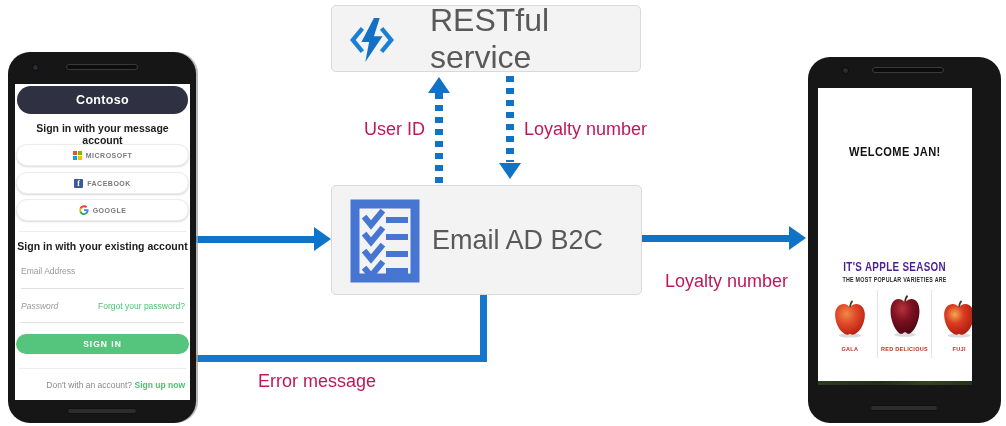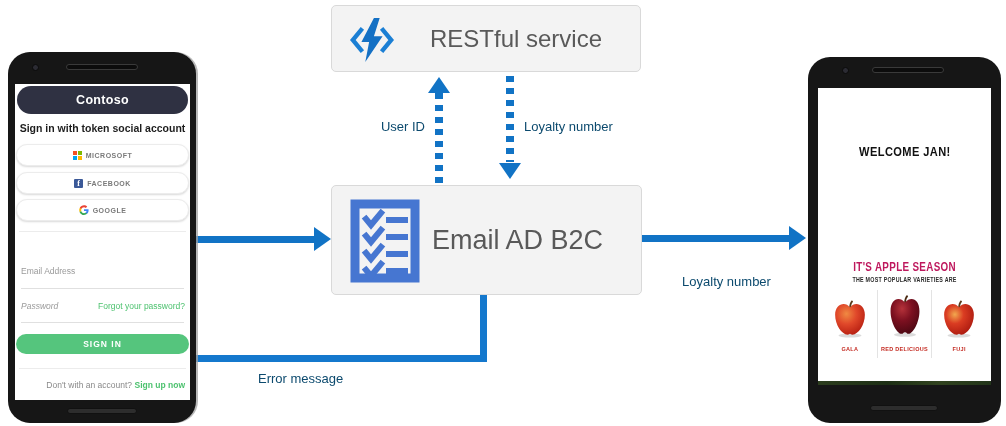--- a/index.html
+++ b/index.html
@@ -32,21 +32,21 @@
     position: absolute; width: 0; height: 0;
     border-left: 11px solid transparent; border-right: 11px solid transparent;
     border-bottom: 16px solid #1173c5;
   }
   .head-down {
     position: absolute; width: 0; height: 0;
     border-left: 11px solid transparent; border-right: 11px solid transparent;
     border-top: 16px solid #1173c5;
   }
   .err-line { position: absolute; background: #1478cd; }
-  .flow-label { position: absolute; color: #0c4a6e; font-size: 13px; }
+  .flow-label { position: absolute; color: #be185d; font-size: 18px; }
 
   
   .phone {
     position: absolute; background: #161616; border-radius: 22px;
   }
   .phone.left { box-shadow: 2px 0 0 rgba(160,160,160,.75); }
   .cam-dot {
     position: absolute; width: 7px; height: 7px; border-radius: 50%;
     background: #2b2b33; border: 1px solid #0a0a0a;
   }
@@ -104,21 +104,21 @@
   }
   .rp-btn {
     position: absolute; left: 17px; width: 150px; height: 23px; border-radius: 12px;
     color: #fff; font-size: 8.5px; font-weight: bold; letter-spacing: .8px; word-spacing: 3px;
     display: flex; align-items: center; justify-content: center;
   }
   .rp-btn.light { background: #8fc79b; }
   .rp-btn.dark { background: #16491f; }
   .season-h {
     position: absolute; left: 0; right: 0; text-align: center;
-    font-size: 12px; font-weight: bold; color: #be185d; letter-spacing: .4px;
+    font-size: 12px; font-weight: bold; color: #4c1d95; letter-spacing: .4px;
   }
   .season-sub {
     position: absolute; left: 0; right: 0; text-align: center;
     font-size: 6.5px; font-weight: bold; color: #2b2b2b; letter-spacing: .3px;
   }
   .apple-row { position: absolute; display: flex; }
   .apple-cell {
     flex: 1; display: flex; flex-direction: column; align-items: center;
     justify-content: flex-end; padding-bottom: 6px;
   }
@@ -135,21 +135,21 @@
 <div class="canvas">
 
   <div class="svc-box" style="left:331px; top:5px; width:310px; height:67px;">
     <span class="abs" style="left:16px; top:10px;">
       <svg width="48" height="48" viewBox="0 0 50 50">
         <polyline points="15,13 5,25 15,37" fill="none" stroke="#1b7fd4" stroke-width="4.5"></polyline>
         <polyline points="35,13 45,25 35,37" fill="none" stroke="#1b7fd4" stroke-width="4.5"></polyline>
         <polygon points="27,2 14,27 22,27 18,48 36,21 27,21 33,2" fill="#1470c4"></polygon>
       </svg>
     </span>
-    <span class="svc-label" style="margin-left:98px; font-size:24px;">RESTful service</span>
+    <span class="svc-label" style="margin-left:98px; font-size:32px;">RESTful service</span>
   </div>
 
   <div class="svc-box" style="left:331px; top:185px; width:311px; height:110px;">
     <span class="abs" style="left:18px; top:13px;">
       <svg width="70" height="84" viewBox="0 0 70 84">
         <rect x="5" y="5" width="60" height="74" fill="#f3f3f3" stroke="#4676d1" stroke-width="9"></rect>
         <g stroke="#4676d1" stroke-width="6" fill="none" stroke-linecap="square">
           <path d="M16 20 l5 6 l10 -12"></path>
             <line x1="39" y1="21" x2="55" y2="21"></line>
           <path d="M16 37 l5 6 l10 -12"></path>
@@ -199,21 +199,21 @@
     <div class="cam-dot" style="left:24px; top:12px;"></div>
     <div class="speaker" style="left:58px; top:12px; width:72px;"></div>
     <div class="home-bar" style="left:59px; bottom:9px; width:70px;"></div>
 
     <div class="screen" style="left:7px; top:32px; width:175px; height:316px;">
 
       <div class="contoso-header">
         <span>Contoso</span>
       </div>
 
-      <div class="lp-heading" style="top:38px;">Sign in with token social account</div>
+      <div class="lp-heading" style="top:38px;">Sign in with your message account</div>
 
       <div class="social-btn" style="top:60px;">
         <span class="ms-logo">
           <i style="background:#f25022"></i>
             <i style="background:#7fba00"></i>
           <i style="background:#00a4ef"></i>
             <i style="background:#ffb900"></i>
         </span>
         <span class="txt">MICROSOFT</span>
       </div>
@@ -230,20 +230,21 @@
             <path fill="#34A853" d="M12 24c3.1 0 5.7-1 7.6-2.8l-3.7-2.8c-1 .7-2.4 1.1-3.9 1.1-3 0-5.5-2-6.4-4.7H1.8v3C3.7 21.4 7.6 24 12 24z"></path>
             <path fill="#FBBC05" d="M5.6 14.8c-.2-.7-.4-1.5-.4-2.3s.1-1.6.4-2.3v-3H1.8C1 8.9.5 10.4.5 12s.5 3.1 1.3 4.5l3.8-2.9z"></path>
             <path fill="#EA4335" d="M12 5.2c1.7 0 3.2.6 4.4 1.7l3.3-3.3C17.7 1.8 15.1.7 12 .7 7.6.7 3.7 3.3 1.8 6.7l3.8 2.9c.9-2.6 3.4-4.4 6.4-4.4z"></path>
           </svg>
         </span>
         <span class="txt">GOOGLE</span>
       </div>
 
       <div class="thin-rule" style="top:147px;"></div>
 
+      <div class="lp-heading" style="top:156px;">Sign in with your existing account</div>
 
       <div class="field-label" style="left:6px; top:182px;">Email Address</div>
       <div class="field-line" style="top:204px;"></div>
 
       <div class="field-label" style="left:6px; top:217px;font-style:italic;">Password</div>
       <div class="field-label green-link" style="right:5px; top:217px;">Forgot your password?</div>
       <div class="field-line" style="top:238px;"></div>
 
       <div class="signin-btn" style="top:250px;">
         <span>SIGN IN</span>
@@ -256,21 +257,21 @@
         <span class="green-link" style="font-weight:bold;">Sign up now</span>
       </div>
     </div>
   </div>
 
   <div class="phone" style="left:808px; top:57px; width:193px; height:366px;">
     <div class="cam-dot" style="left:34px; top:10px;"></div>
     <div class="speaker" style="left:64px; top:10px; width:72px;"></div>
     <div class="home-bar" style="left:62px; bottom:12px; width:68px;"></div>
 
-    <div class="screen" style="left:10px; top:31px; width:173px; height:297px;">
+    <div class="screen" style="left:10px; top:31px; width:154px; height:297px;">
 
       <div class="welcome" style="top:56px;">
         <span class="cond">WELCOME JAN!</span>
       </div>
 
 
 
       <div class="season-h" style="top:172px;">
         <span class="cond">IT'S APPLE SEASON</span>
       </div>

